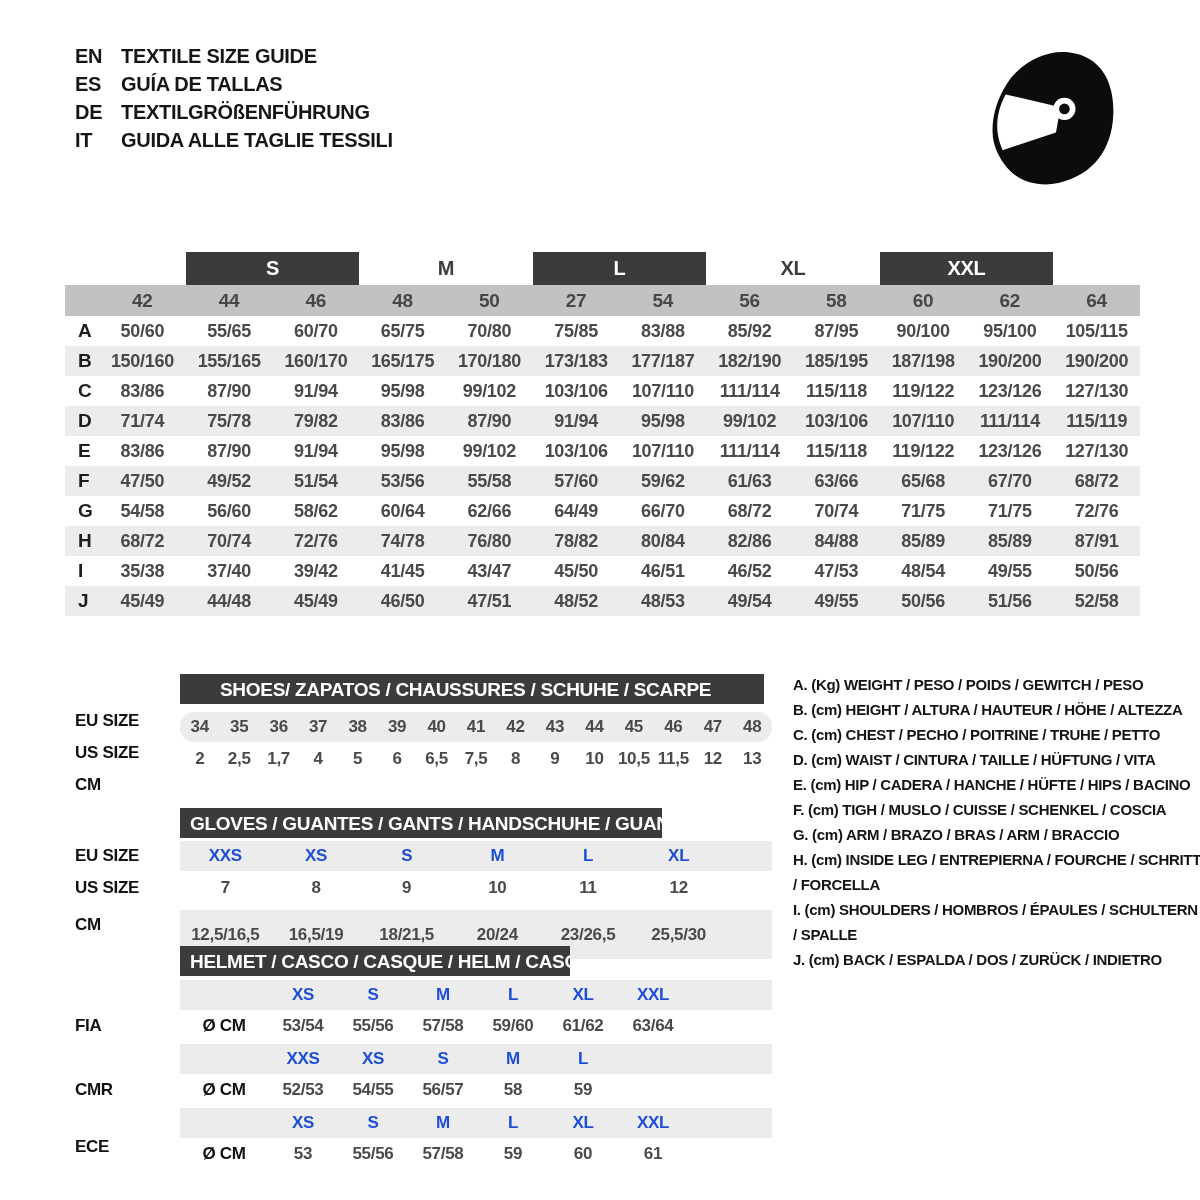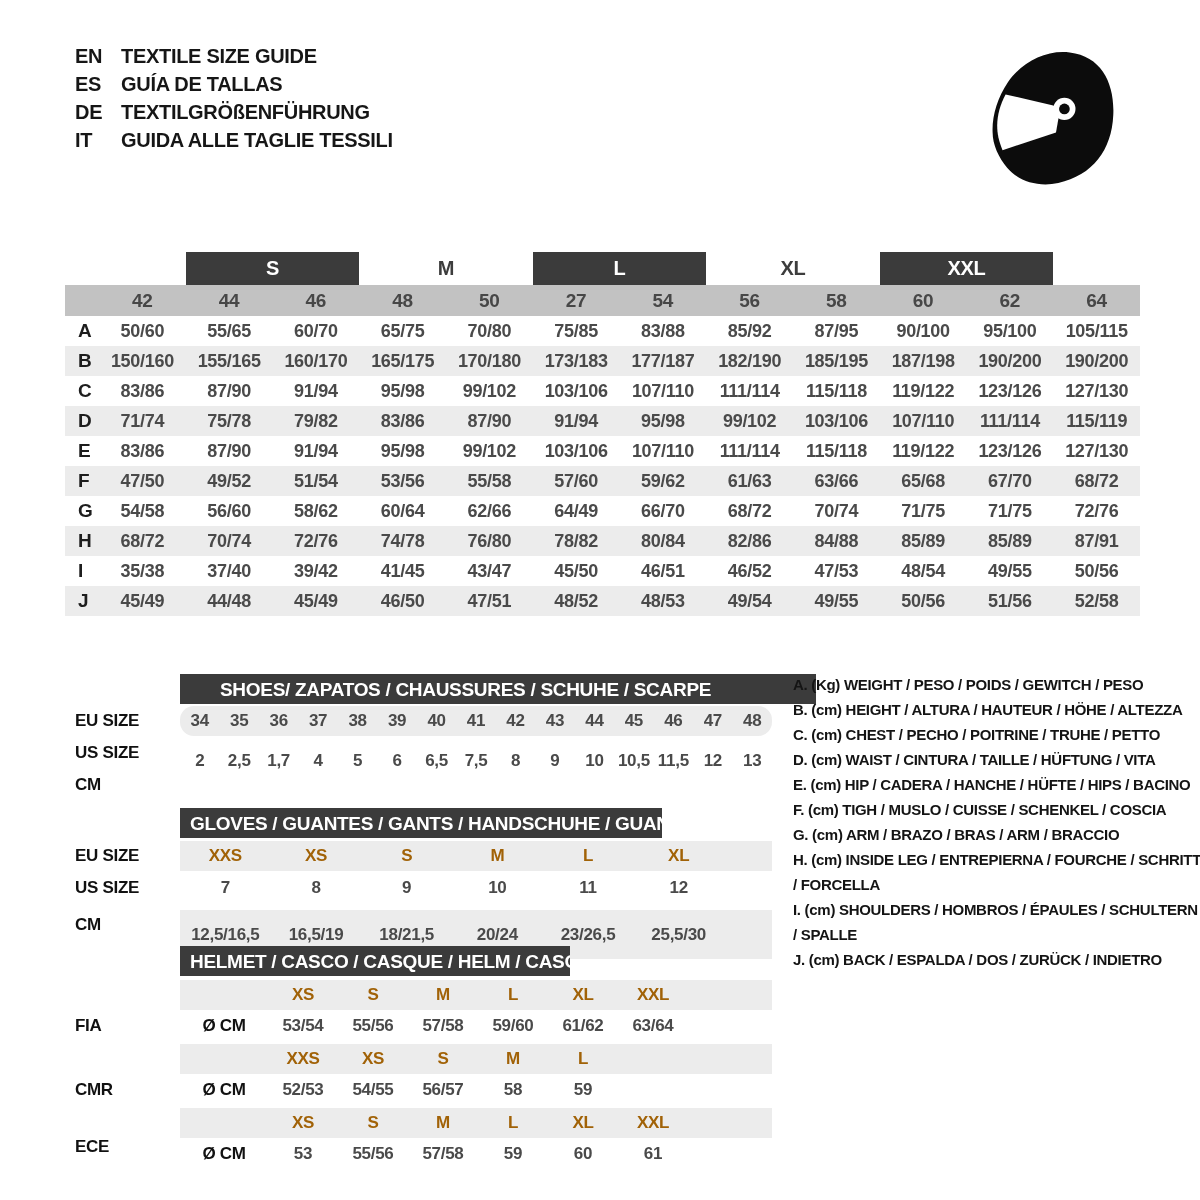--- a/index.html
+++ b/index.html
@@ -31,31 +31,31 @@
   .num-row .mcell{font-size:19px;color:#474747;}
   
   .section{position:absolute;left:75px;}
   #shoes-section{top:674px;}
   #gloves-section{top:808px;}
   #helmet-section{top:946px;}
   .side-labels{position:absolute;left:0;top:0;width:105px;}
   .side-label{position:absolute;left:0;height:30px;line-height:30px;font-size:17px;color:#111111;white-space:nowrap;}
   .tbl{margin-left:105px;position:relative;}
   .bar{height:30px;line-height:31px;background:#3b3b3b;color:#ffffff;font-size:19px;padding-left:10px;box-sizing:border-box;white-space:nowrap;overflow:hidden;}
-  #shoes-tbl .bar{width:636px;margin-bottom:2px;padding-left:40px;}
+  #shoes-tbl .bar{width:584px;margin-bottom:8px;padding-left:40px;}
   #gloves-tbl .bar{width:482px;margin-bottom:3px;}
   #helmet-tbl .bar{width:390px;margin-bottom:4px;}
   .sub-row{width:592px;height:30px;background:#ececec;box-sizing:border-box;}
   .sub-row.white{background:#ffffff;}
-  .shoes-grid{display:grid;grid-template-columns:repeat(15,1fr);margin-bottom:10px;border-radius:14px;}
+  .shoes-grid{display:grid;grid-template-columns:repeat(15,1fr);margin-bottom:2px;border-radius:14px;}
   .gloves-grid{display:grid;grid-template-columns:repeat(6,1fr);padding-right:48px;}
   .helmet-grid{display:grid;grid-template-columns:88px repeat(6,70px);}
   .scell,.gcell,.hcell{display:flex;align-items:center;justify-content:center;font-size:17px;color:#4a4a4a;white-space:nowrap;}
   .hcell.unit{color:#111111;}
-  .hcell.size,.gcell.size{color:#a16207;}
+  .hcell.size,.gcell.size{color:#1d4ed8;}
   
   #legend{position:absolute;left:793px;top:672px;width:412px;}
   .legend-item{margin:0;font-size:15px;line-height:25px;color:#141414;}
 </style>
 </head>
 <body>
 
 <div id="lang-list">
     <div class="lang-row">
       <span class="lang-code">EN</span>

